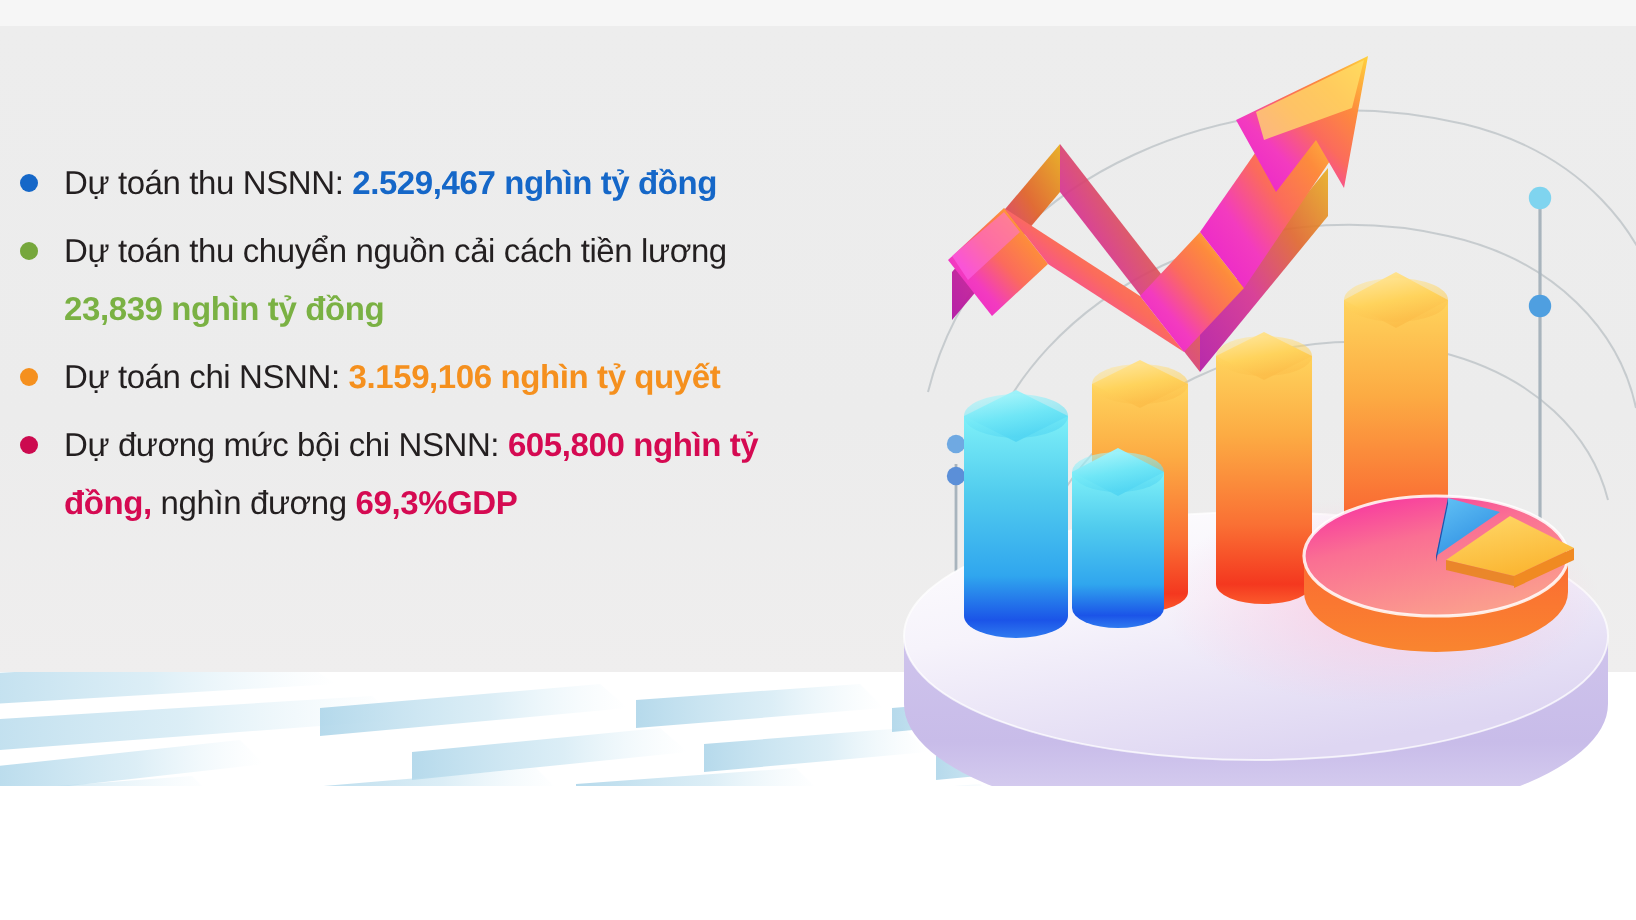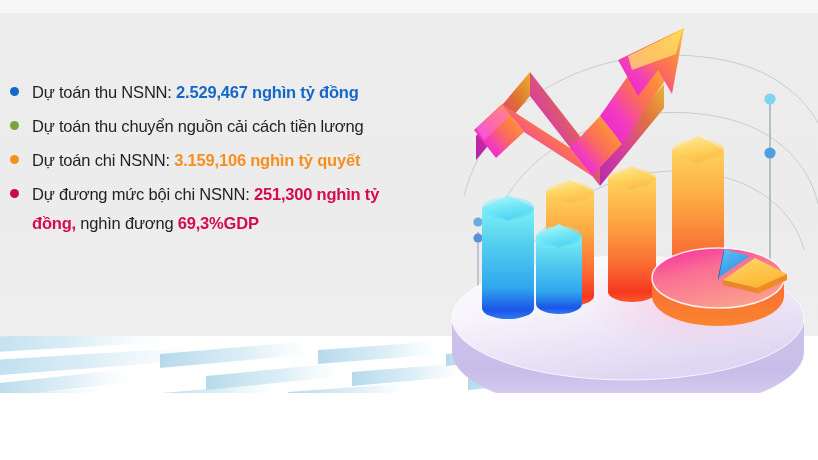--- a/index.html
+++ b/index.html
@@ -335,29 +335,30 @@
   <div class="text-col">
 
     <div class="bullet-row b-blue">
       <span class="dot" style="background: rgb(21, 103, 200);"></span>
       <div class="line"><span>Dự toán thu NSNN: </span><span class="val c-blue">2.529,467  nghìn tỷ đồng</span></div>
     </div>
 
     <div class="bullet-row b-green">
       <span class="dot" style="background: rgb(118, 167, 60);"></span>
       <div class="line"><span>Dự toán thu chuyển nguồn cải cách tiền lương</span></div>
+      <div class="line"><span class="val c-green">23,839 nghìn tỷ đồng</span></div>
     </div>
 
     <div class="bullet-row b-orange">
       <span class="dot" style="background: rgb(245, 144, 30);"></span>
       <div class="line"><span>Dự toán chi NSNN: </span><span class="val c-orange">3.159,106 nghìn tỷ quyết</span></div>
     </div>
 
     <div class="bullet-row b-crimson">
       <span class="dot" style="background: rgb(204, 10, 79);"></span>
-      <div class="line"><span>Dự đương mức bội chi NSNN: </span><span class="val c-crimson">251,300 nghìn tỷ</span></div>
+      <div class="line"><span>Dự đương mức bội chi NSNN: </span><span class="val c-crimson">605,800 nghìn tỷ</span></div>
       <div class="line"><span class="val c-crimson">đồng,</span><span> nghìn đương </span><span class="val c-crimson">69,3%GDP</span></div>
     </div>
 
   </div>
 
 
 </div>
 
 </body></html>

